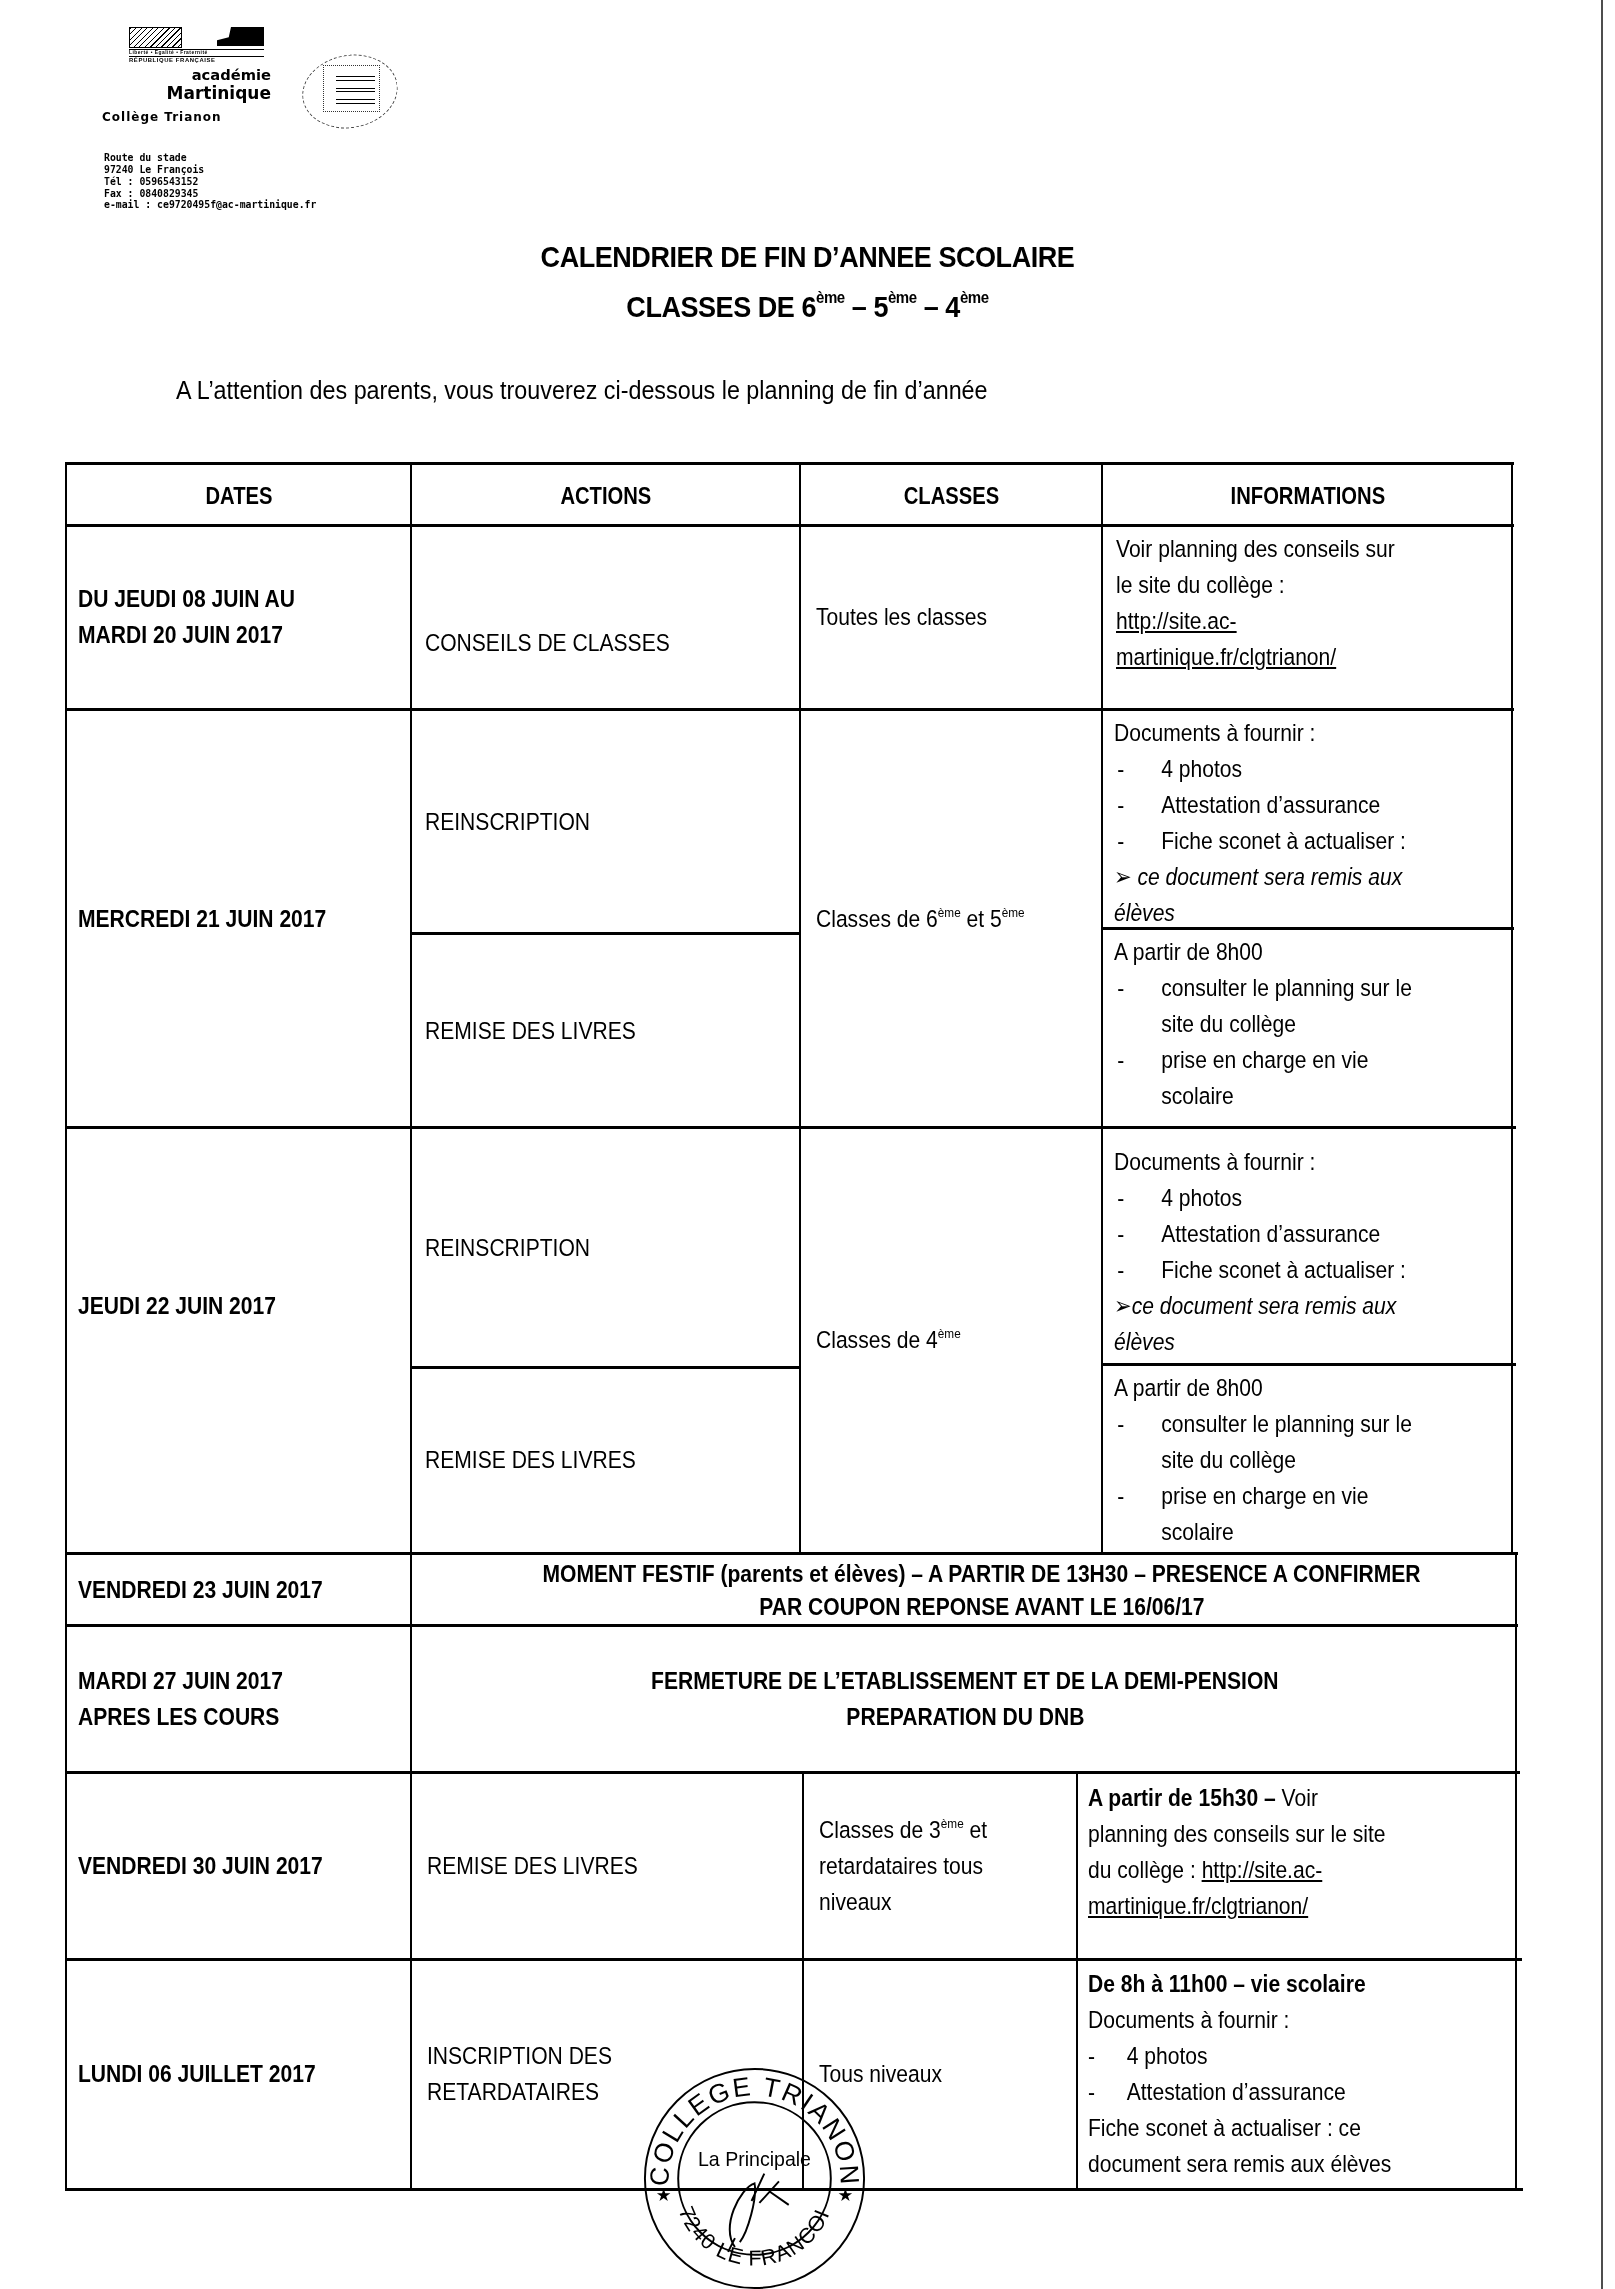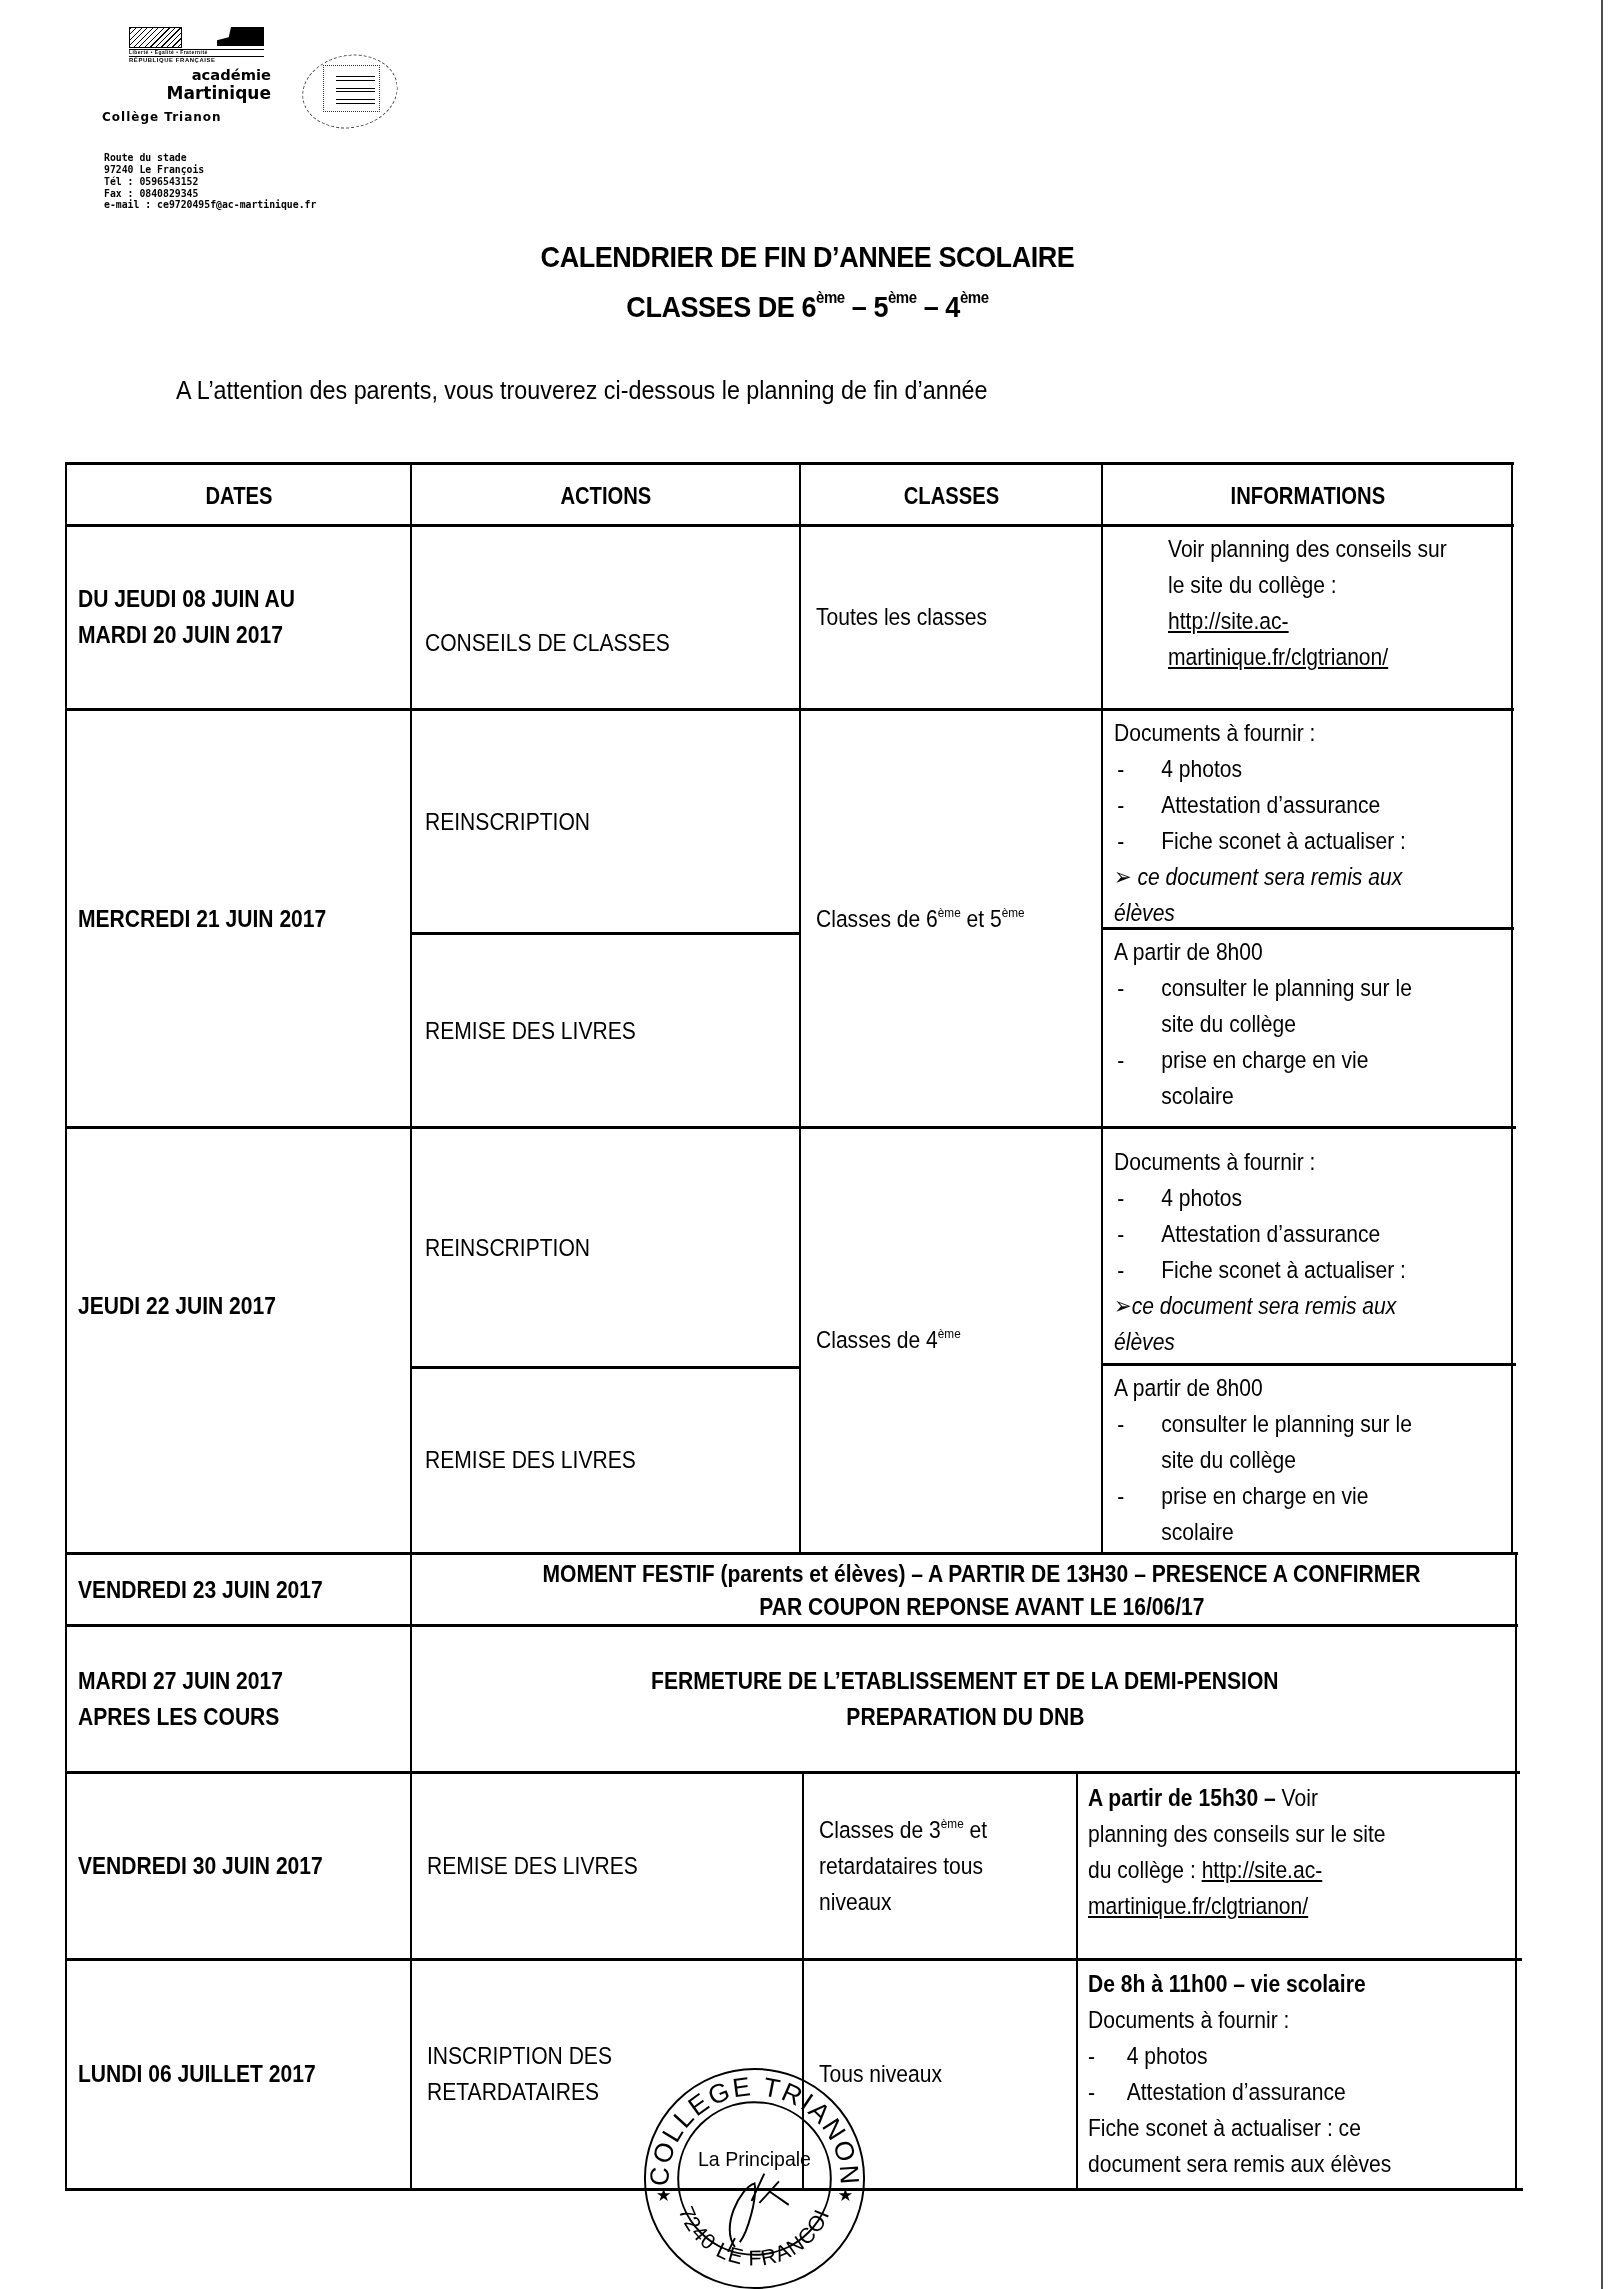--- a/index.html
+++ b/index.html
@@ -121,21 +121,21 @@
   <div class="cell bold" style="left:78px;top:527px;width:329px;height:180px">
     <span class="txt">DU JEUDI 08 JUIN AU</span>
     <span class="txt">MARDI 20 JUIN 2017</span>
   </div>
   <div class="cell" style="left:425px;top:527px;width:372px;height:232px">
       <span class="txt">CONSEILS DE CLASSES</span>
     </div>
   <div class="cell" style="left:816px;top:527px;width:282px;height:180px">
       <span class="txt">Toutes les classes</span>
     </div>
-  <div class="cell info" style="left:1168px;top:527px;width:392px;height:180px">
+  <div class="cell info" style="left:1116px;top:527px;width:392px;height:180px">
     <span class="txt">Voir planning des conseils sur</span>
     <span class="txt">le site du collège :</span>
     <span class="txt"><u>http://site.ac-</u></span>
     <span class="txt"><u>martinique.fr/clgtrianon/</u></span>
   </div>
 </div>
 
 <div>
   <div class="cell bold" style="left:78px;top:711px;width:329px;height:416px">
       <span class="txt">MERCREDI 21 JUIN 2017</span>

